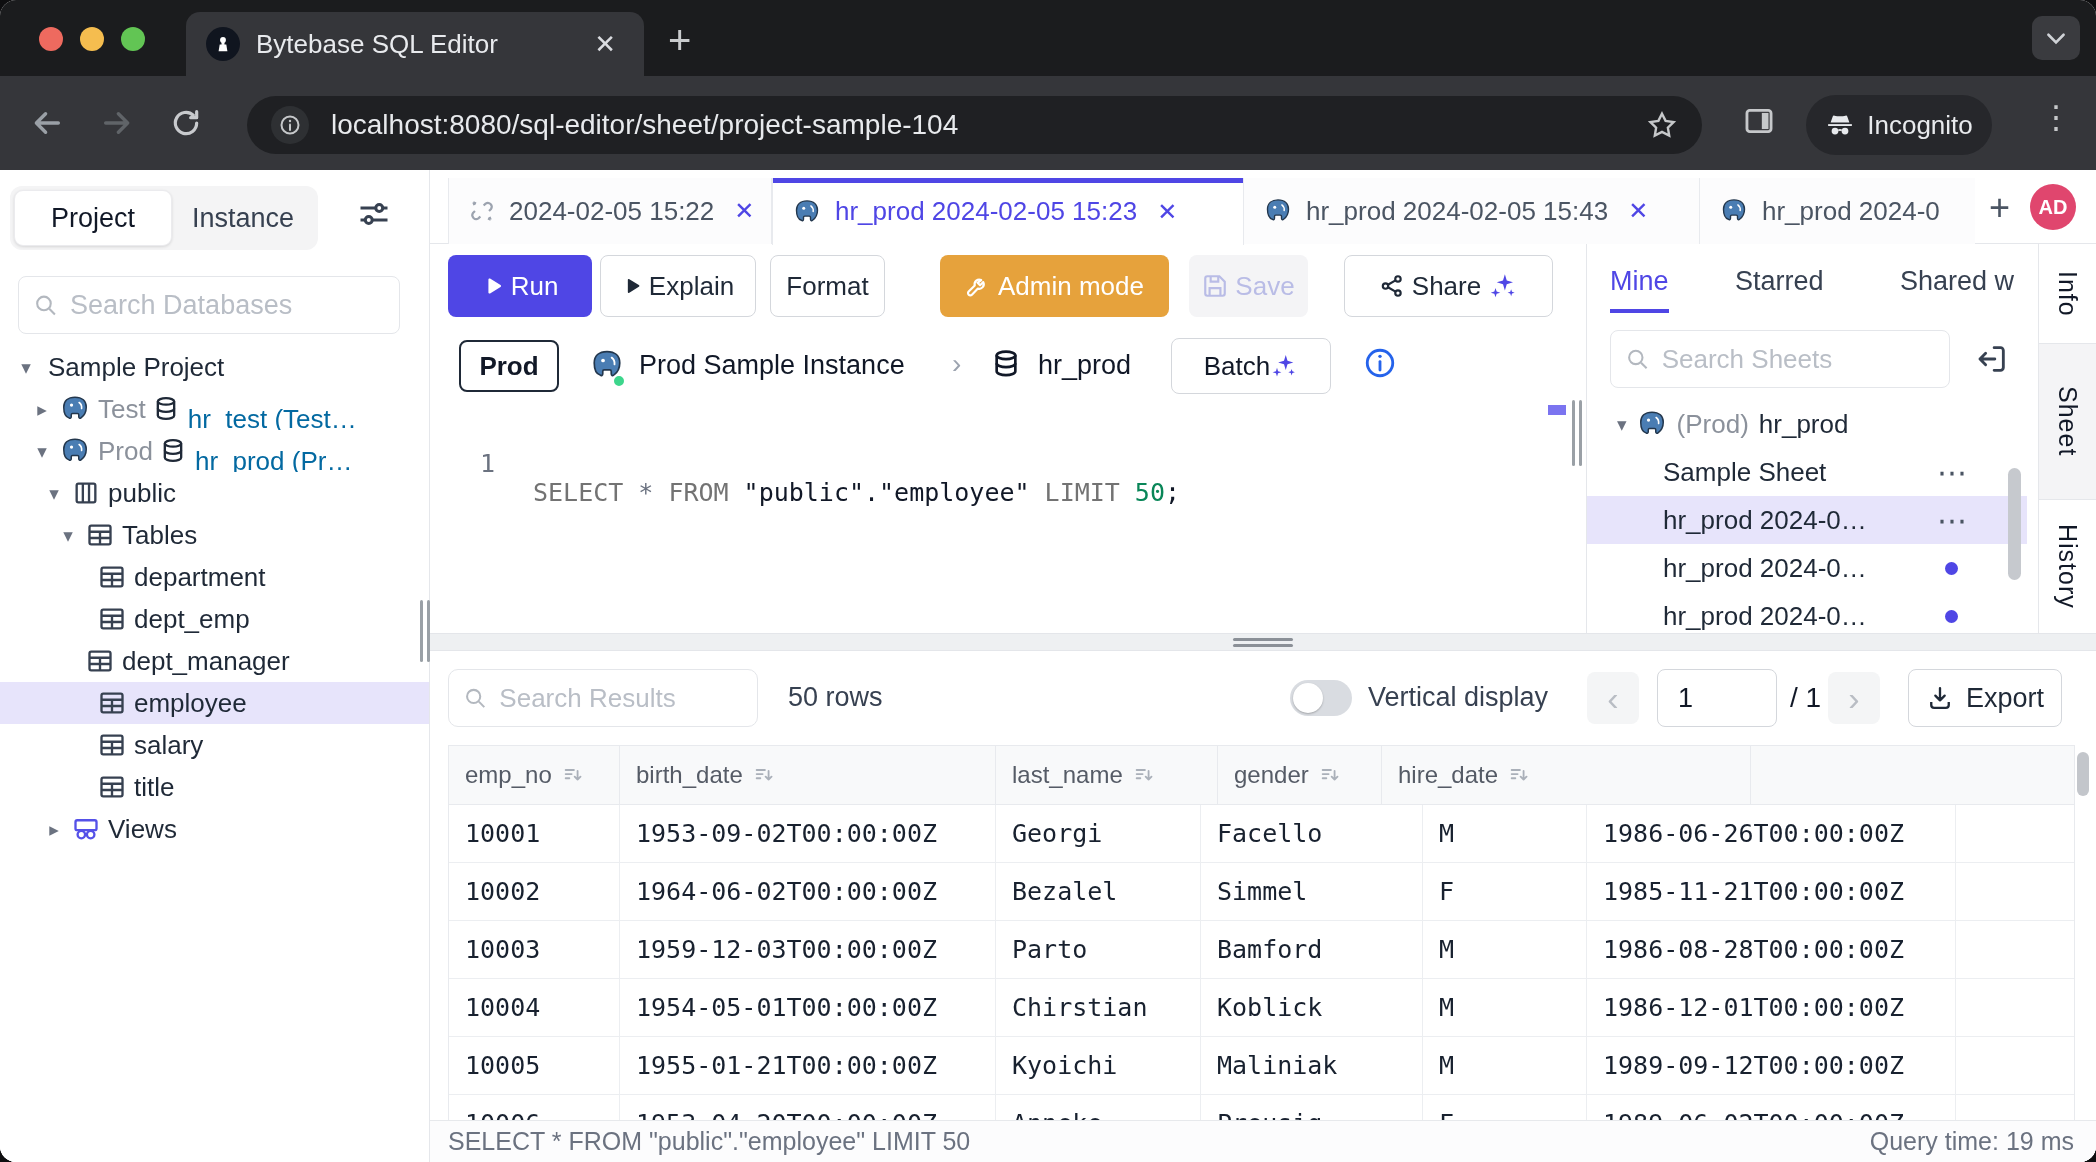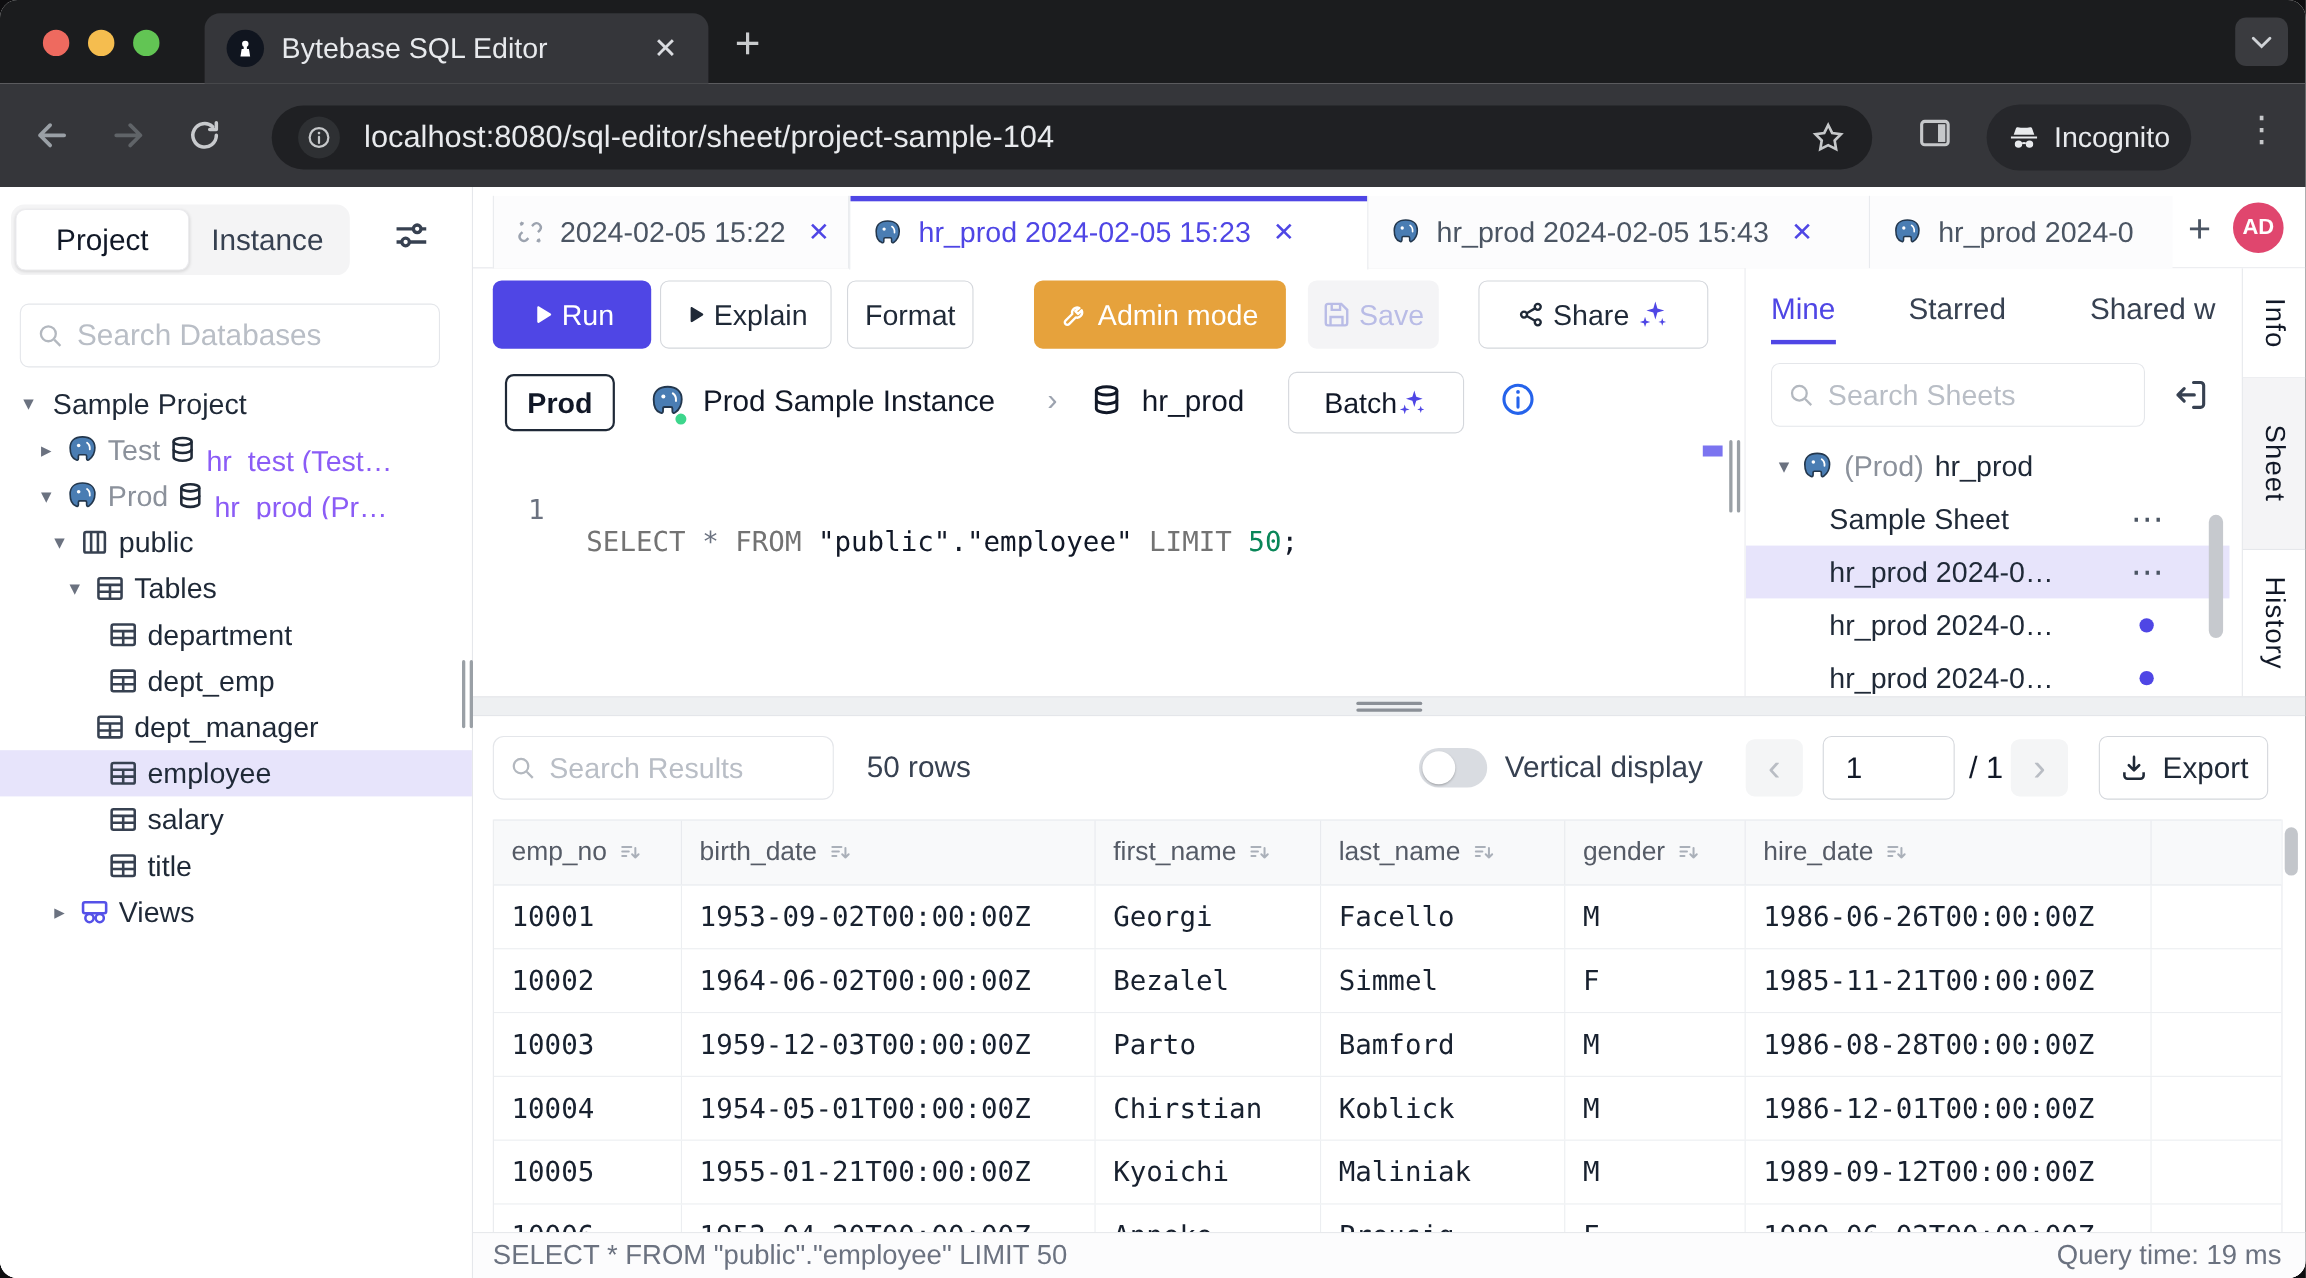--- a/index.html
+++ b/index.html
@@ -37,21 +37,21 @@
   .seg-active { width:158px; background:#fff; border:1px solid #ebebee; box-shadow:0 1px 3px rgba(0,0,0,.12); color:#111827; font-weight:500; }
   .seg-idle { width:142px; color:#374151; }
   .sliders-btn { position:absolute; left:356px; top:26px; color:#374151; }
   .side-search { position:absolute; left:18px; top:106px; width:382px; height:58px; border:1px solid #e4e6ea; border-radius:8px; display:flex; align-items:center; padding:0 14px; gap:12px; color:#b3b8bf; }
   .side-search input { border:none; outline:none; font-size:27px; color:#374151; width:100%; background:transparent; font-family:inherit; }
   .side-search input::placeholder { color:#b9bec6; }
   .tree { position:absolute; left:0; top:176px; width:100%; }
   .trow { position:relative; height:42px; display:flex; align-items:center; font-size:26px; color:#374151; white-space:nowrap; overflow:hidden; }
   .trow.sel { background:#e7e4fb; }
   .caret { color:#6b7280; font-size:19px; width:24px; text-align:center; flex:none; }
-  .tname { color:#1f2937; } .tgray { color:#8b919b; } .tdark { color:#8b5cf6;margin-top:20px; }
+  .tname { color:#1f2937; } .tgray { color:#8b919b; } .tdark { color:#0369a1;margin-top:20px; }
   .tree .icg { margin:0 8px 0 6px; flex:none; display:flex; }
   .handle-v { position:absolute; left:420px; top:430px; width:11px; height:62px; z-index:5; }
   .handle-v i { position:absolute; top:0; width:3px; height:100%; background:#9aa0a6; border-radius:2px; }
   .handle-v i:first-child{left:0;} .handle-v i:last-child{left:7px;}
 
   
   .rightcol { position:relative; width:1666px; height:100%; }
 
   
   .tabstrip { position:relative; height:74px; border-bottom:1px solid #e5e7eb; background:#fff; padding:8px 0 0 18px; display:flex; }
@@ -672,26 +672,20 @@
                 <svg class="ic" width="22" height="22" style="color:#aab0b9">
                   <use href="#i-sort"></use>
                 </svg>
               </div>
             <div class="gh w1">
                 <span>birth_date</span>
                 <svg class="ic" width="22" height="22" style="color:#aab0b9">
                   <use href="#i-sort"></use>
                 </svg>
               </div>
-            <div class="gh w2">
-                <span>first_name</span>
-                <svg class="ic" width="22" height="22" style="color:#aab0b9">
-                  <use href="#i-sort"></use>
-                </svg>
-              </div>
             <div class="gh w3">
                 <span>last_name</span>
                 <svg class="ic" width="22" height="22" style="color:#aab0b9">
                   <use href="#i-sort"></use>
                 </svg>
               </div>
             <div class="gh w4">
                 <span>gender</span>
                 <svg class="ic" width="22" height="22" style="color:#aab0b9">
                   <use href="#i-sort"></use>

